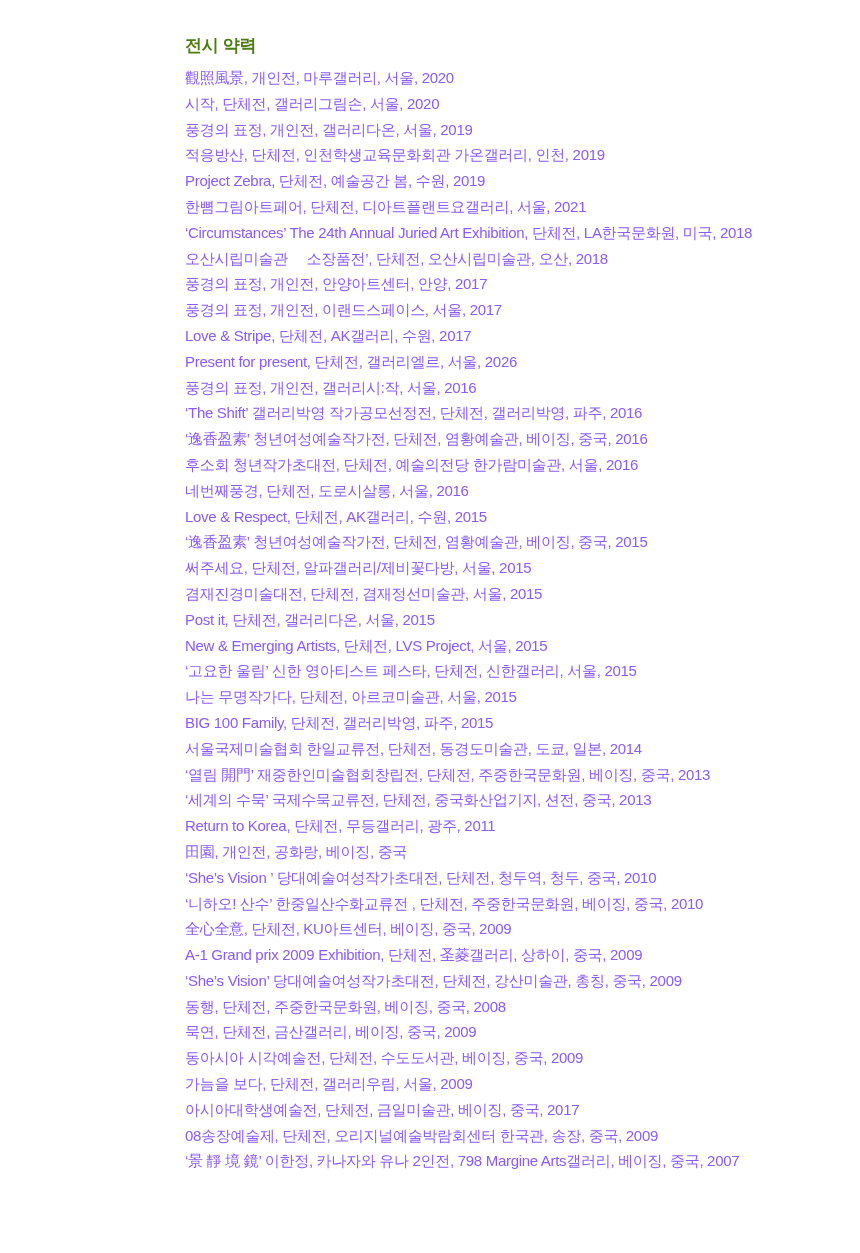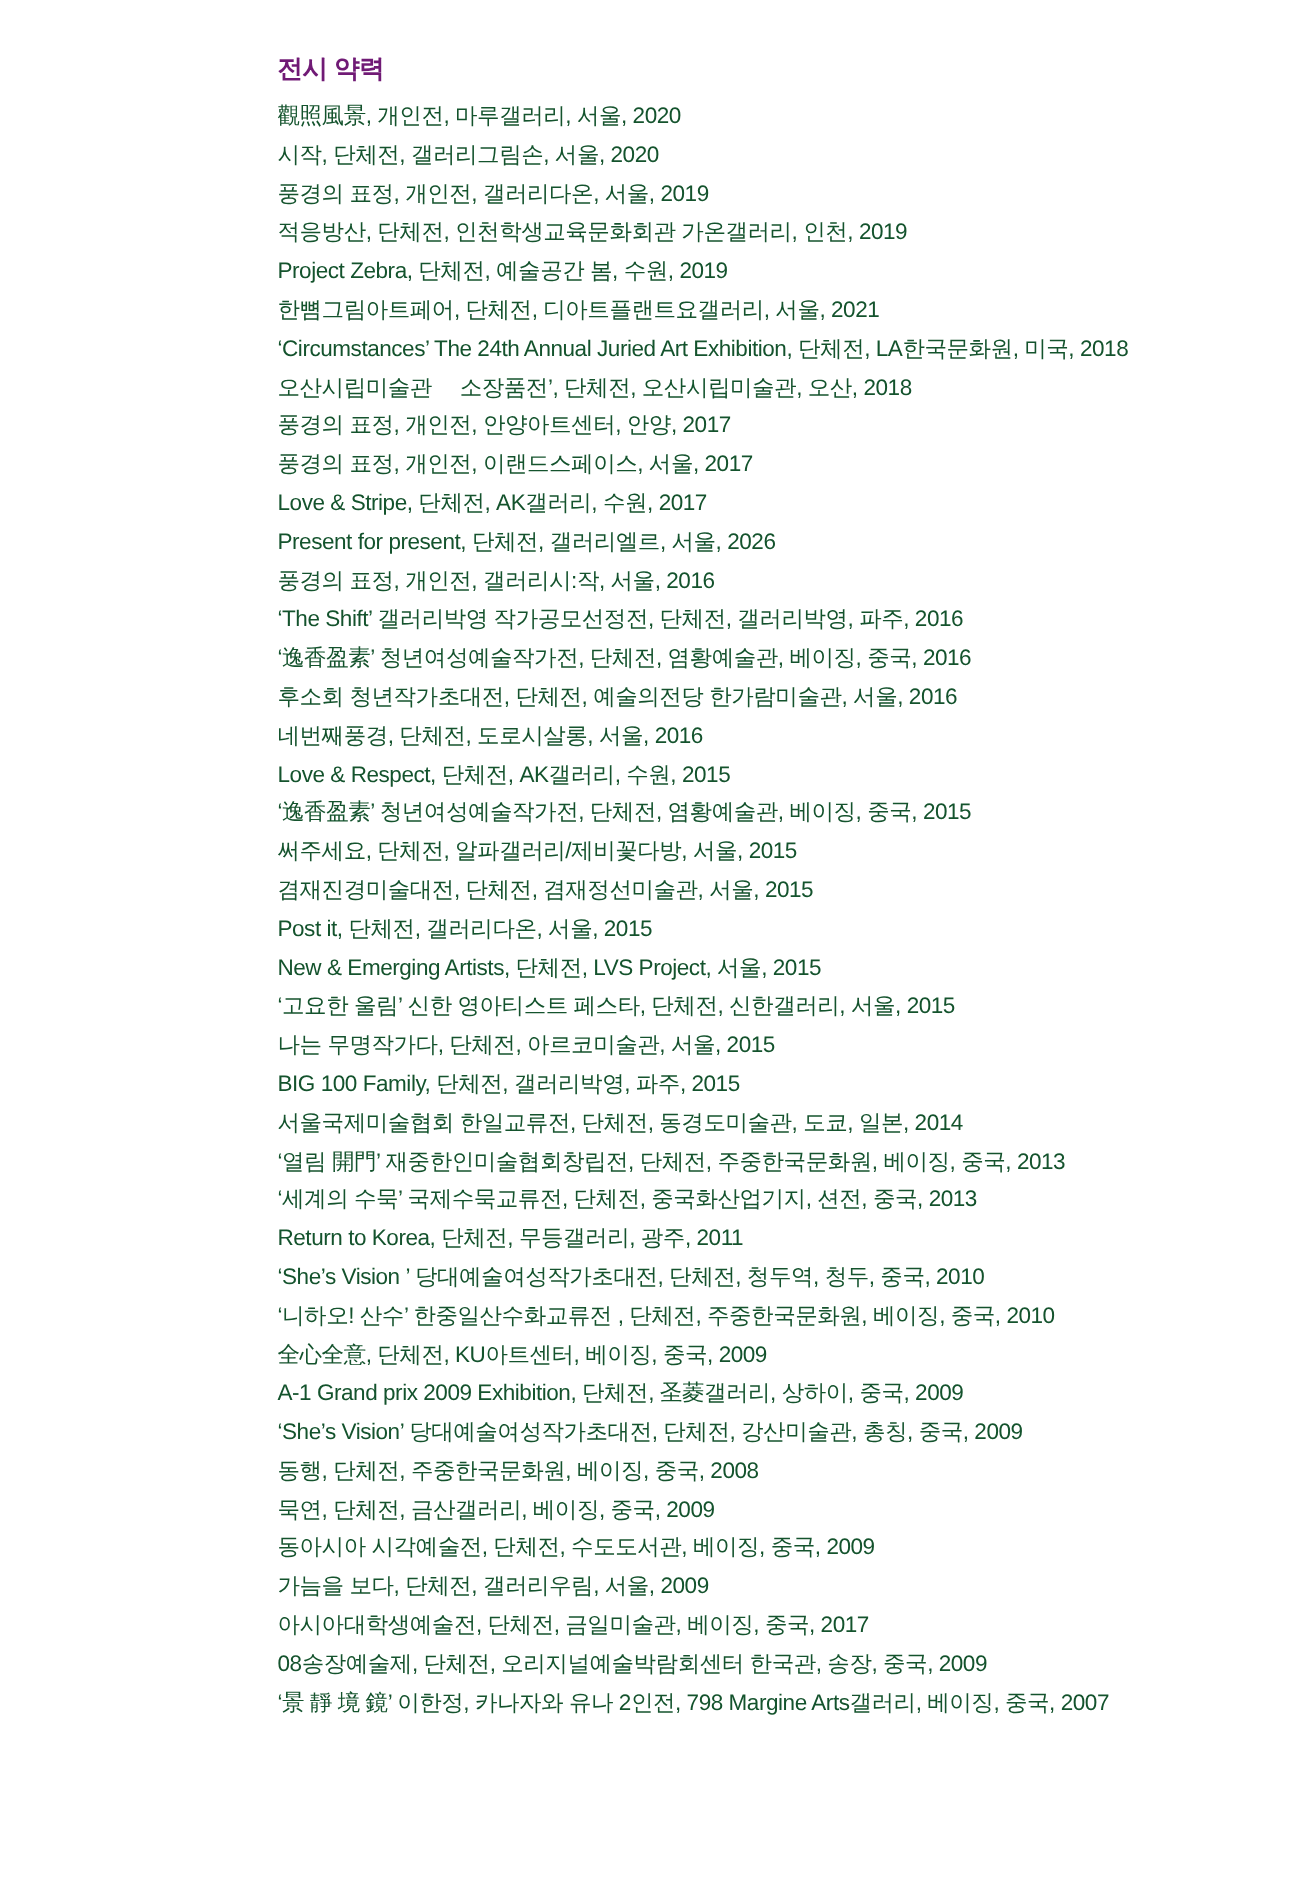--- a/index.html
+++ b/index.html
@@ -14,32 +14,32 @@
     font-family: "Liberation Sans", "DejaVu Sans", sans-serif;
     -webkit-font-smoothing: antialiased;
   }
   .content {
     padding: 36px 30px 0 185px;
   }
   .page-title {
     margin: 0 0 9px 0;
     font-size: 17px;
     font-weight: 700;
-    color: #701a75;
+    color: #4d7c0f;
     letter-spacing: -0.3px;
     line-height: 20px;
   }
   .exhibition-list {
     margin: 0;
     padding: 0;
   }
   .exhibition-entry {
     font-size: 15px;
     font-weight: 400;
-    color: #14532d;
+    color: #8b5cf6;
     letter-spacing: -0.3px;
     line-height: 25.8px;
     height: 25.8px;
     white-space: nowrap;
   }
 </style>
 </head>
 <body>
 
 <div class="content">
@@ -68,20 +68,21 @@
       <div class="exhibition-entry">겸재진경미술대전, 단체전, 겸재정선미술관, 서울, 2015</div>
       <div class="exhibition-entry">Post it, 단체전, 갤러리다온, 서울, 2015</div>
       <div class="exhibition-entry">New &amp; Emerging Artists, 단체전, LVS Project, 서울, 2015</div>
       <div class="exhibition-entry">‘고요한 울림’ 신한 영아티스트 페스타, 단체전, 신한갤러리, 서울, 2015</div>
       <div class="exhibition-entry">나는 무명작가다, 단체전, 아르코미술관, 서울, 2015</div>
       <div class="exhibition-entry">BIG 100 Family, 단체전, 갤러리박영, 파주, 2015</div>
       <div class="exhibition-entry">서울국제미술협회 한일교류전, 단체전, 동경도미술관, 도쿄, 일본, 2014</div>
       <div class="exhibition-entry">‘열림 開門’ 재중한인미술협회창립전, 단체전, 주중한국문화원, 베이징, 중국, 2013</div>
       <div class="exhibition-entry">‘세계의 수묵’ 국제수묵교류전, 단체전, 중국화산업기지, 션전, 중국, 2013</div>
       <div class="exhibition-entry">Return to Korea, 단체전, 무등갤러리, 광주, 2011</div>
+      <div class="exhibition-entry">田園, 개인전, 공화랑, 베이징, 중국</div>
       <div class="exhibition-entry">‘She’s Vision ’ 당대예술여성작가초대전, 단체전, 청두역, 청두, 중국, 2010</div>
       <div class="exhibition-entry">‘니하오! 산수’ 한중일산수화교류전 , 단체전, 주중한국문화원, 베이징, 중국, 2010</div>
       <div class="exhibition-entry">全心全意, 단체전, KU아트센터, 베이징, 중국, 2009</div>
       <div class="exhibition-entry">A-1 Grand prix 2009 Exhibition, 단체전, 圣菱갤러리, 상하이, 중국, 2009</div>
       <div class="exhibition-entry">‘She’s Vision’ 당대예술여성작가초대전, 단체전, 강산미술관, 총칭, 중국, 2009</div>
       <div class="exhibition-entry">동행, 단체전, 주중한국문화원, 베이징, 중국, 2008</div>
       <div class="exhibition-entry">묵연, 단체전, 금산갤러리, 베이징, 중국, 2009</div>
       <div class="exhibition-entry">동아시아 시각예술전, 단체전, 수도도서관, 베이징, 중국, 2009</div>
       <div class="exhibition-entry">가늠을 보다, 단체전, 갤러리우림, 서울, 2009</div>
       <div class="exhibition-entry">아시아대학생예술전, 단체전, 금일미술관, 베이징, 중국, 2017</div>

